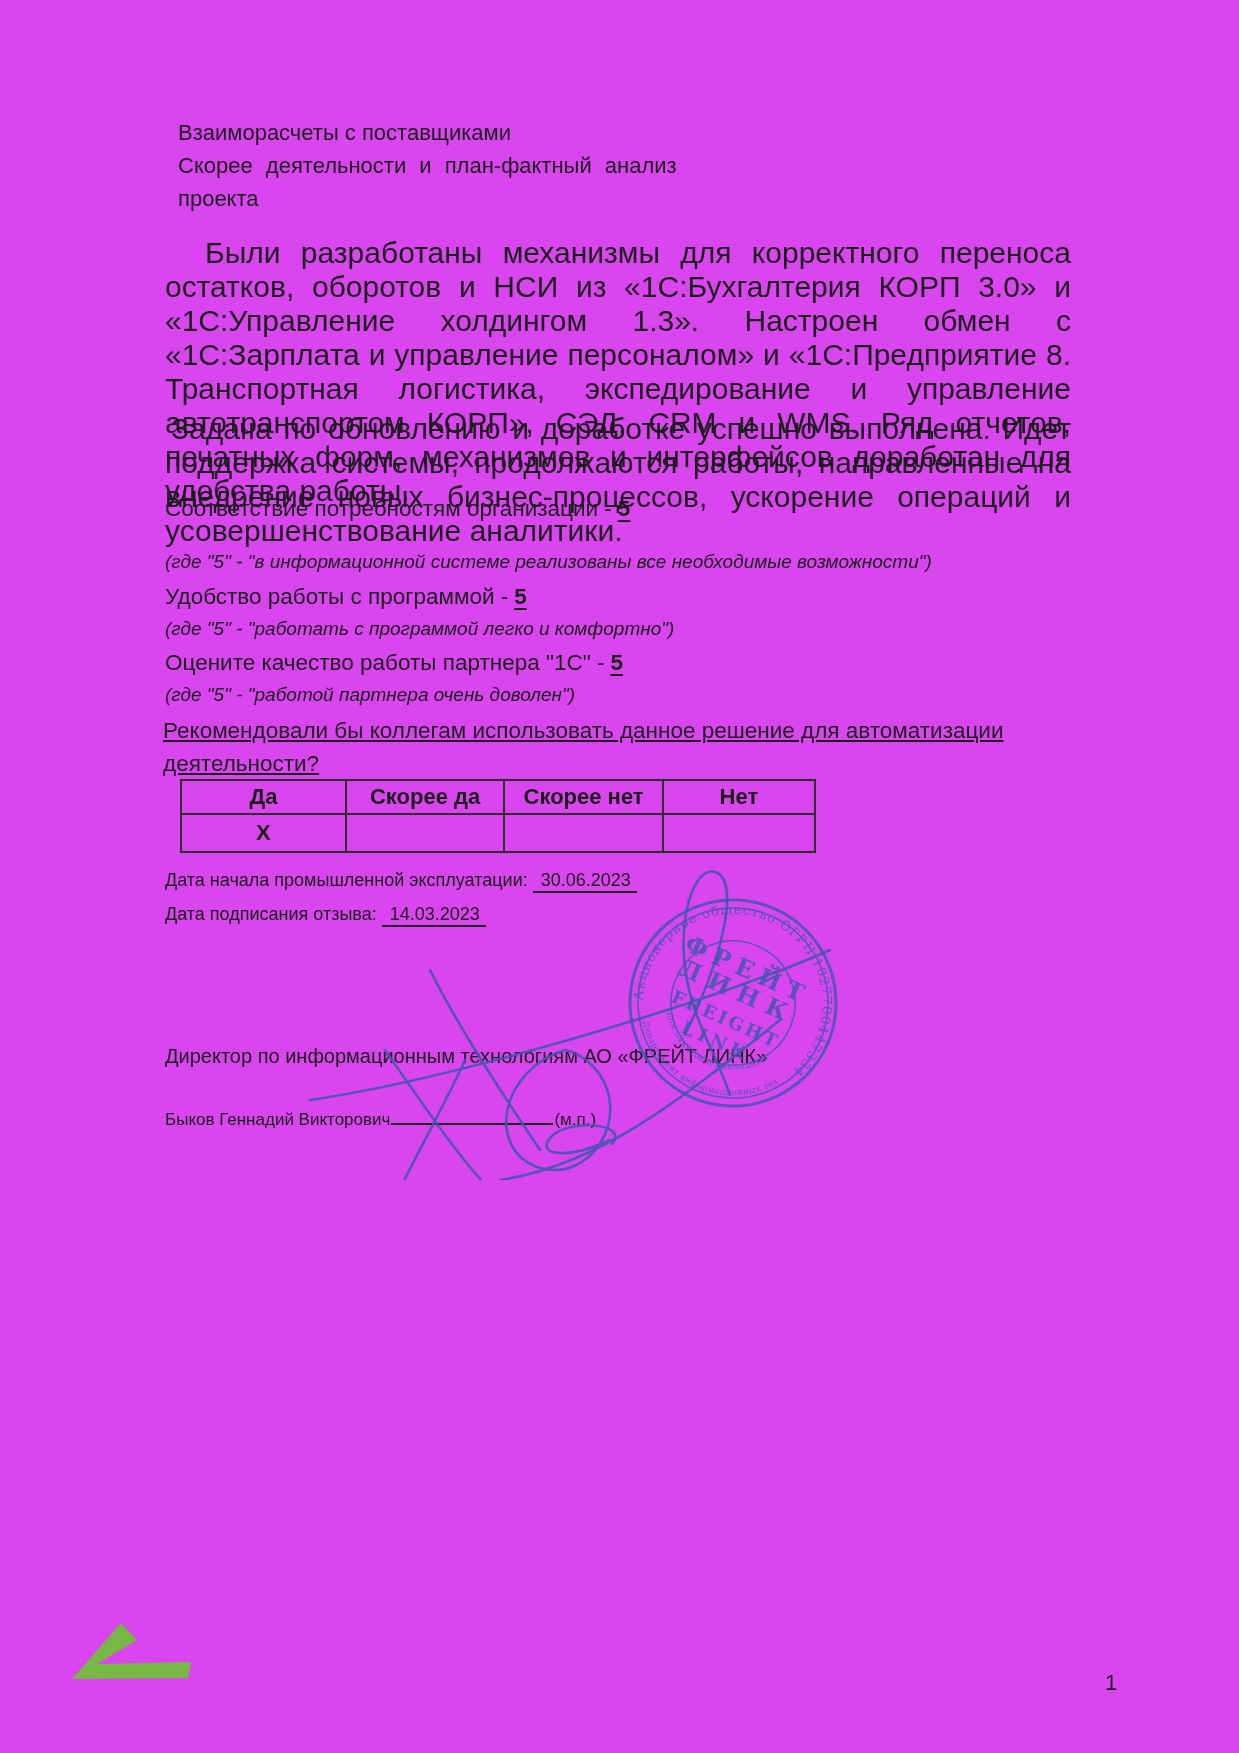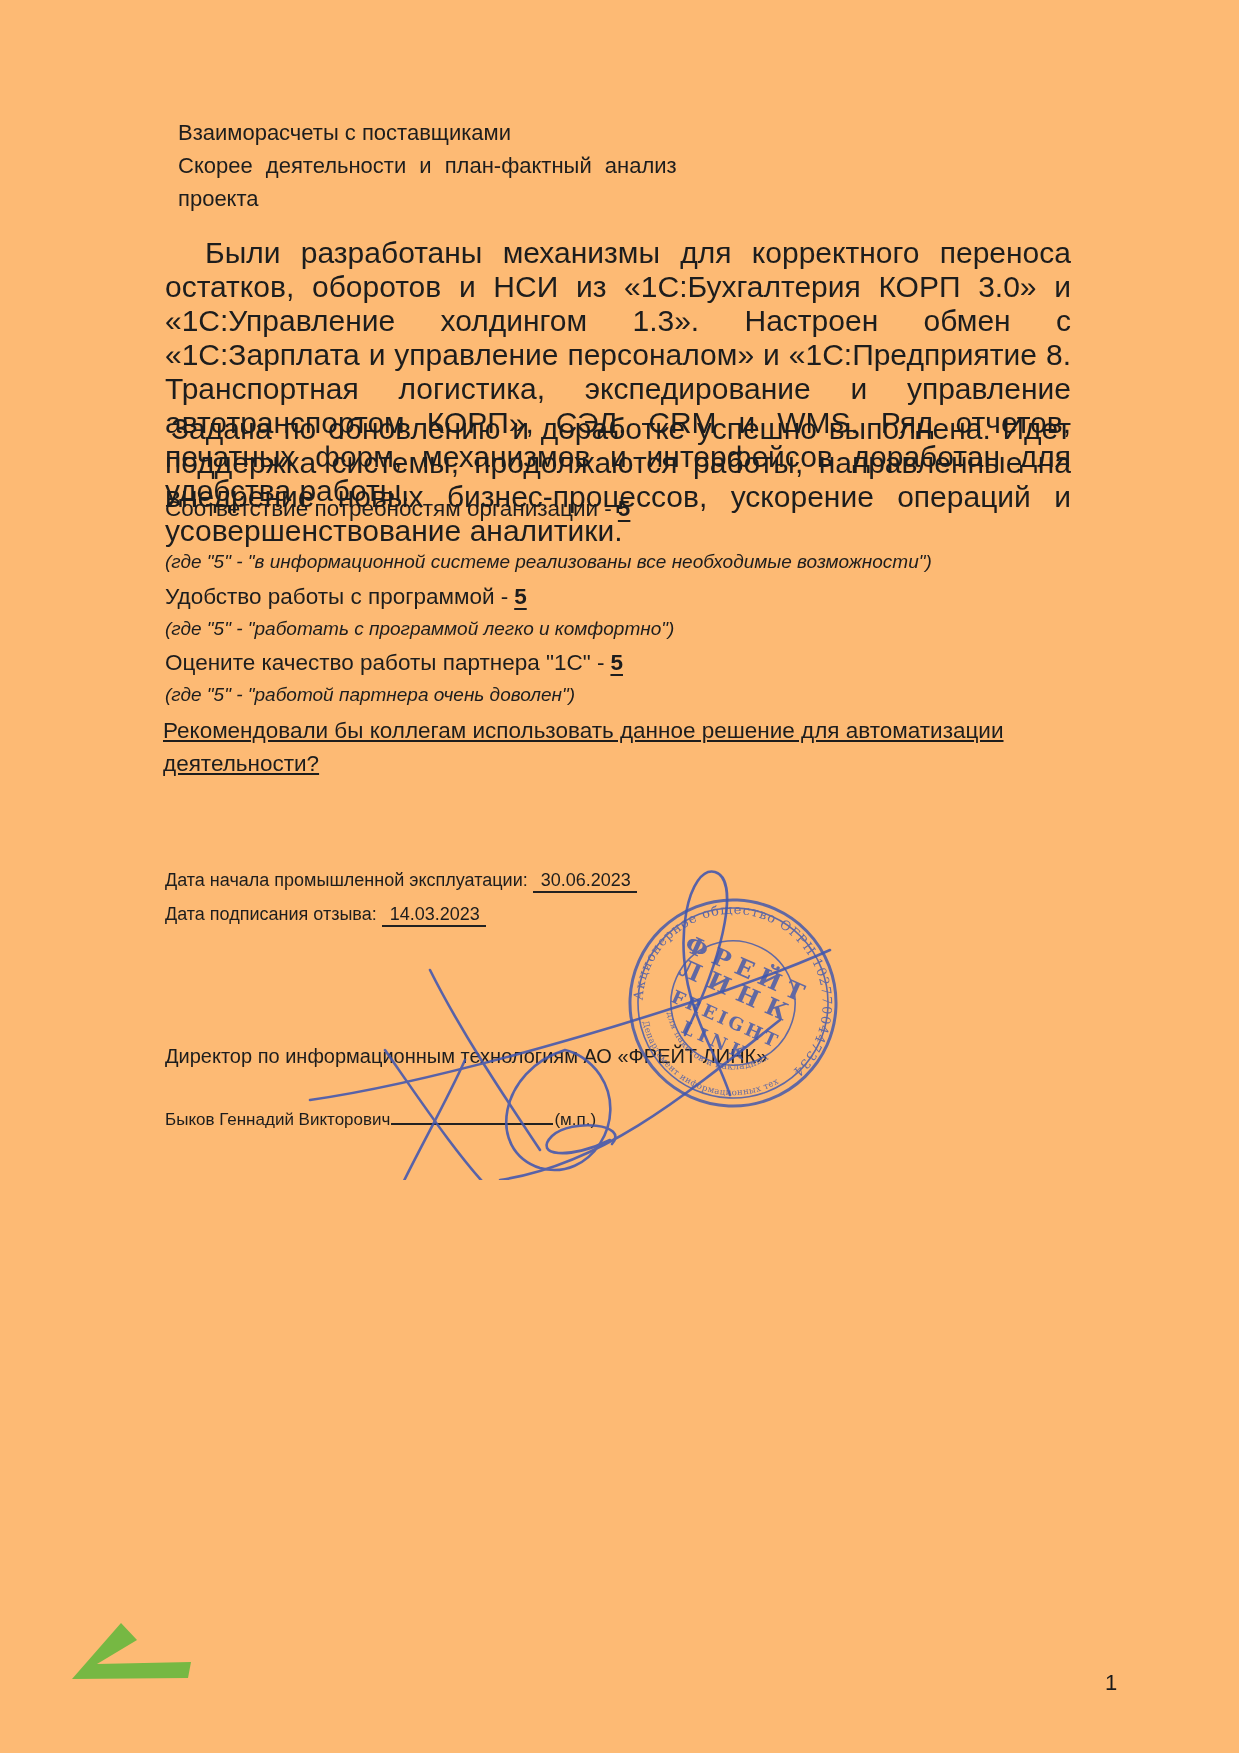--- a/index.html
+++ b/index.html
@@ -1,17 +1,17 @@
 <!DOCTYPE html>
 <html><head>
 <meta charset="utf-8">
 <style>
   html,body{margin:0;padding:0;background:#9a9a9a;}
   .page{
-    position:relative;width:1239px;height:1753px;background:#fdba74;
+    position:relative;width:1239px;height:1753px;background:#d946ef;
     margin:0 auto;overflow:hidden;
     font-family:"Liberation Sans","DejaVu Sans",sans-serif;
     color:#1d1d1d;
   }
   .abs{position:absolute;}
   p{margin:0;}
 
   
   .intro{left:178px;top:116px;font-size:22px;line-height:33px;}
   .intro .wide{word-spacing:7px;}
@@ -77,20 +77,44 @@
   </p>
   <p class="abs rating-note" style="top:618px;">(где "5" - "работать с программой легко и комфортно")</p>
 
   <p class="abs rating-title" style="top:650px;">
     <span>Оцените качество работы партнера "1С" -</span><span class="score">5</span>
   </p>
   <p class="abs rating-note" style="top:684px;">(где "5" - "работой партнера очень доволен")</p>
 
   <p class="abs question">Рекомендовали бы коллегам использовать данное решение для автоматизации деятельности?</p>
 
+  <div class="abs answer-table-wrap">
+    <table class="answer">
+      <colgroup>
+          <col style="width:26%">
+          <col style="width:25%">
+          <col style="width:25%">
+          <col style="width:24%">
+        </colgroup>
+      <tbody>
+          <tr>
+        <th>Да</th>
+        <th>Скорее да</th>
+        <th>Скорее нет</th>
+        <th>Нет</th>
+      </tr>
+      <tr>
+        <td>X</td>
+        <td></td>
+        <td></td>
+        <td></td>
+      </tr>
+    </tbody>
+      </table>
+  </div>
 
   <div class="abs dates">
     <p class="date-line">
       <span>Дата начала промышленной эксплуатации:</span>
       <span class="date-value">30.06.2023</span>
     </p>
     <p class="date-line">
       <span>Дата подписания отзыва:</span>
       <span class="date-value">14.03.2023</span>
     </p>

